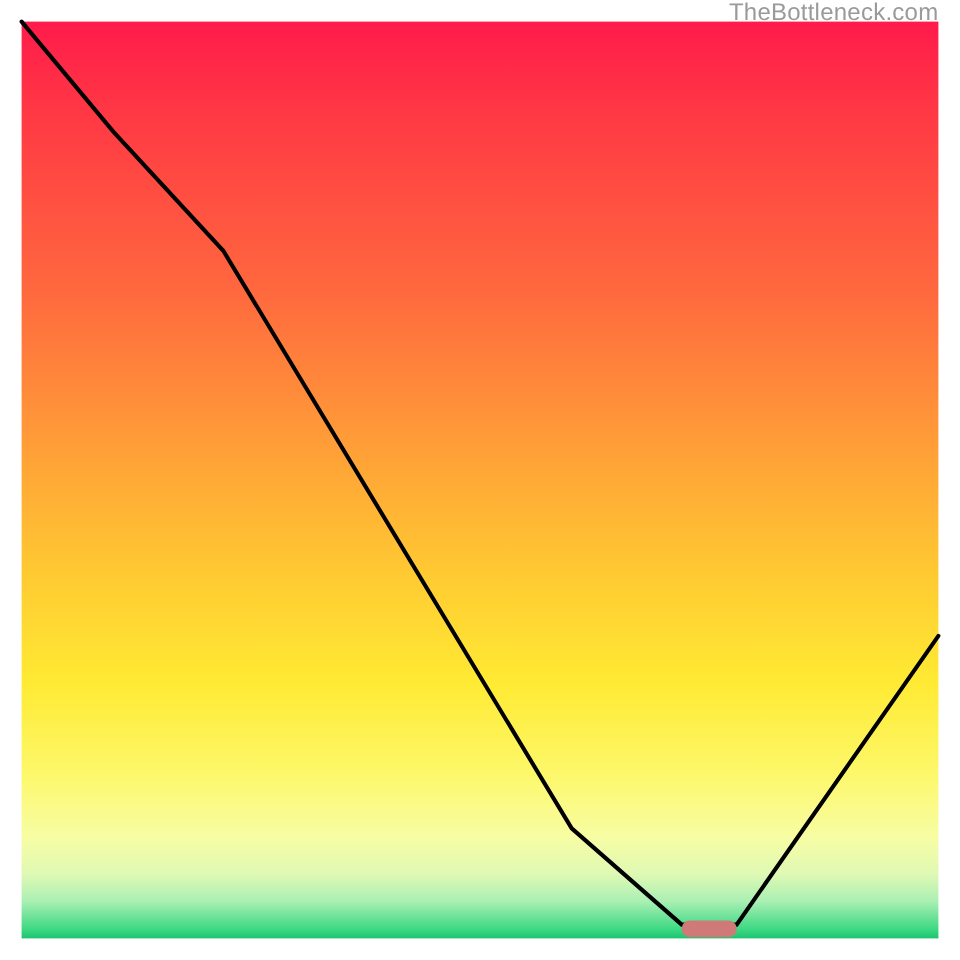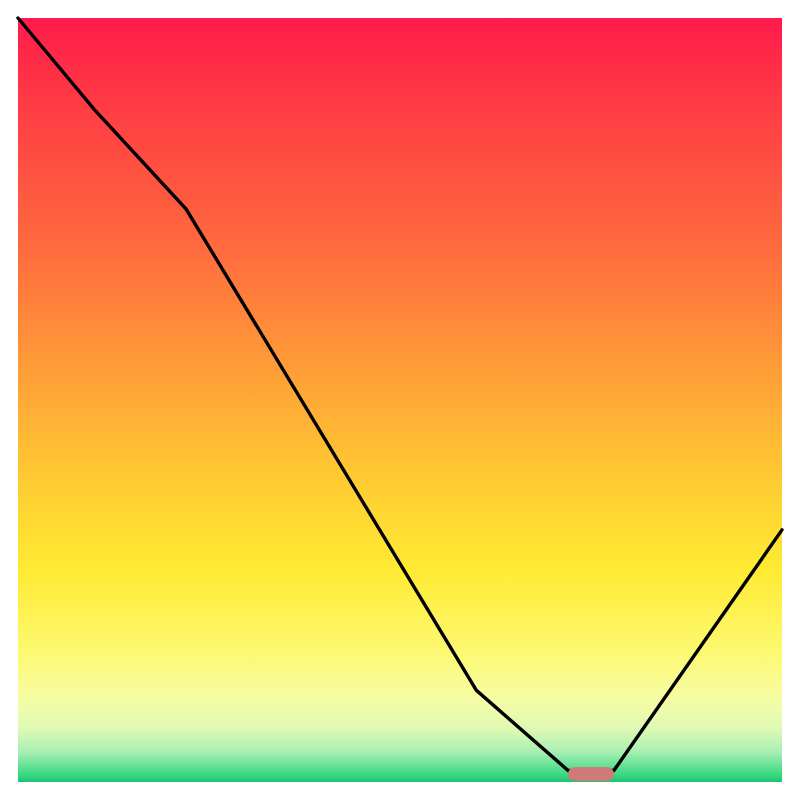--- a/index.html
+++ b/index.html
@@ -60,17 +60,18 @@
     height: 14px;
     border-radius: 8px;
     background: #cf7a78;
   }
 </style>
 </head>
 <body>
 
 <div class="stage">
   <div class="gradient"></div>
+  <div class="watermark">TheBottleneck.com</div>
   <svg class="curve" viewBox="0 0 764 764" preserveAspectRatio="none">
     <path fill="none" stroke="#000000" stroke-width="3.4" stroke-linecap="round" d="M0.0 0.0 L76.4 91.7 L168.1 191.0 L458.4 672.3 L550.1 752.5 L595.9 752.5 L764.0 511.9"></path>
   </svg>
   <div class="marker" style="left: 568.08px; width: 45.84px; top: 767.36px;"></div>
 </div>
 
 </body></html>

